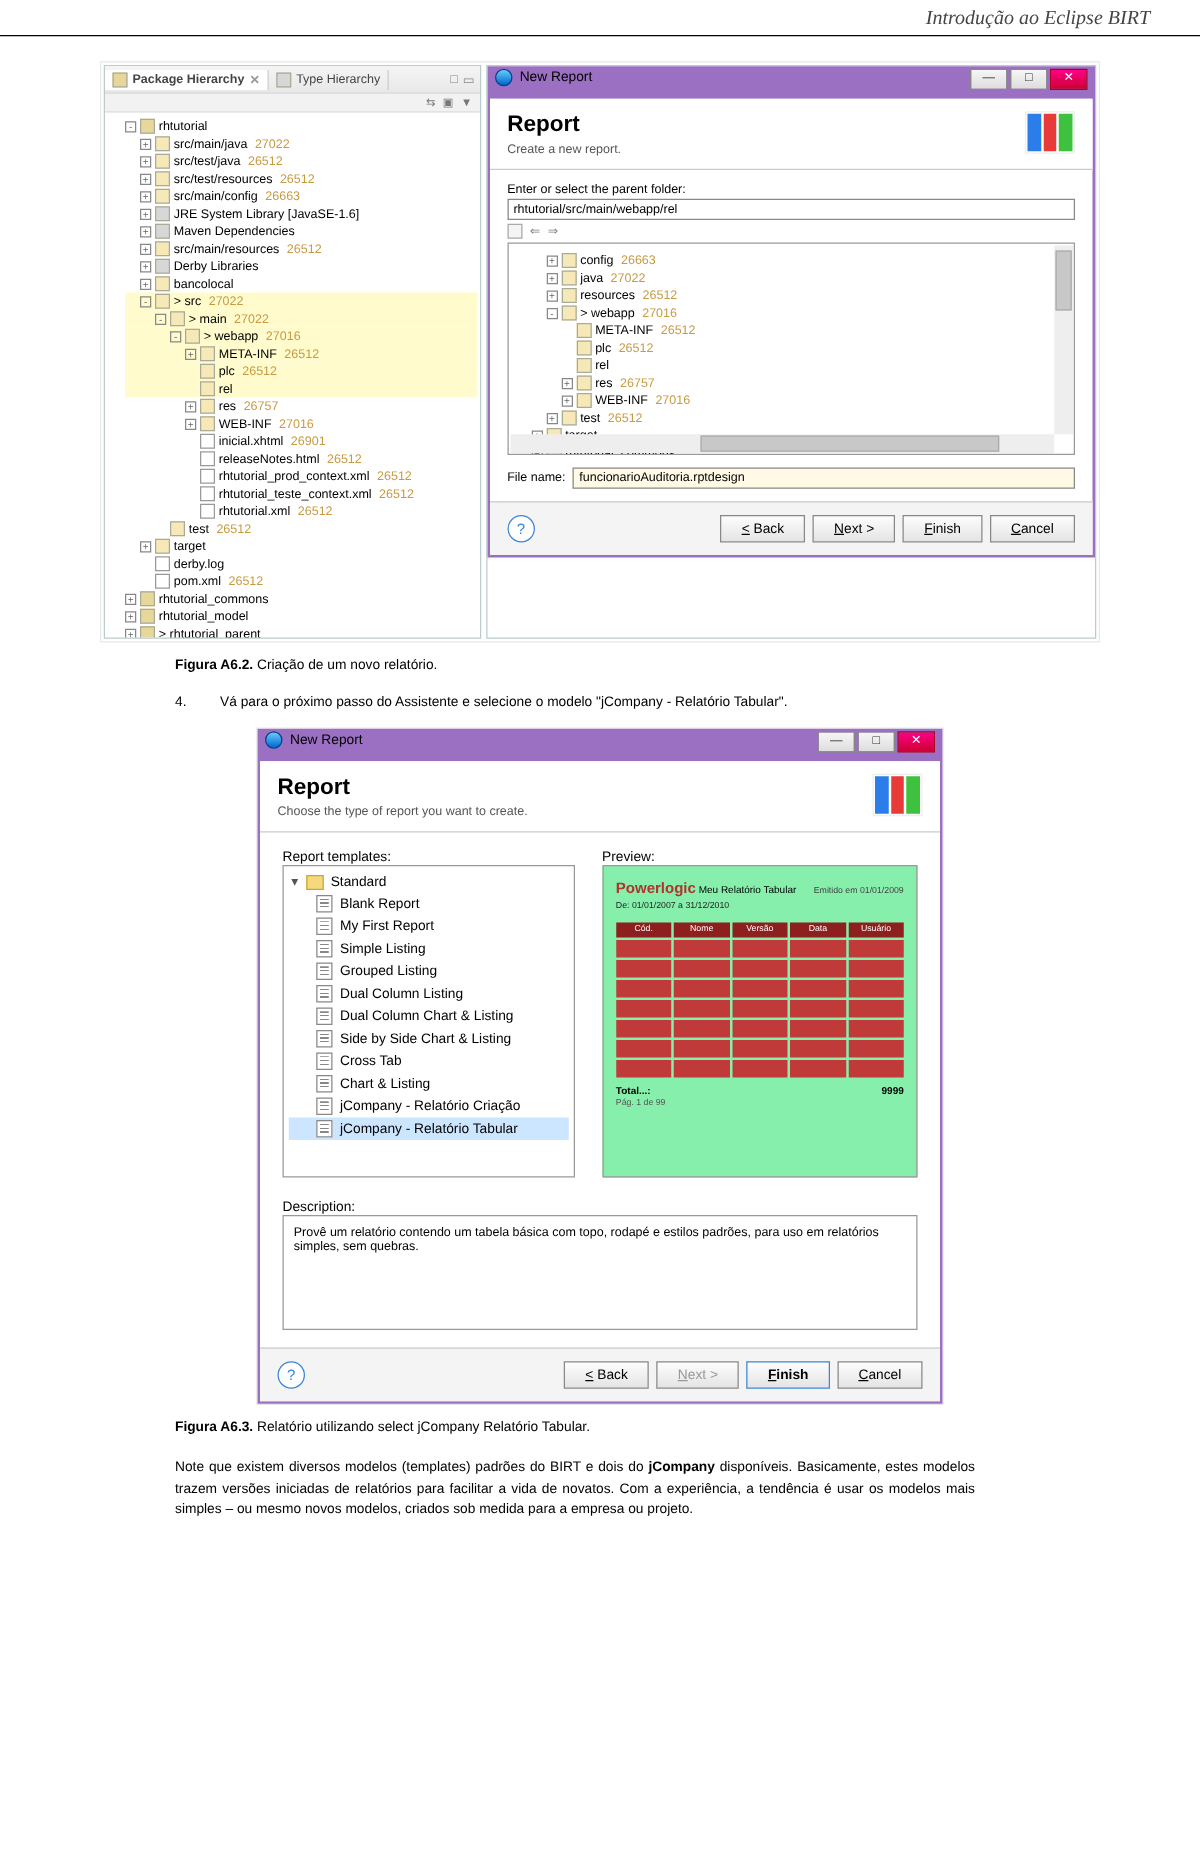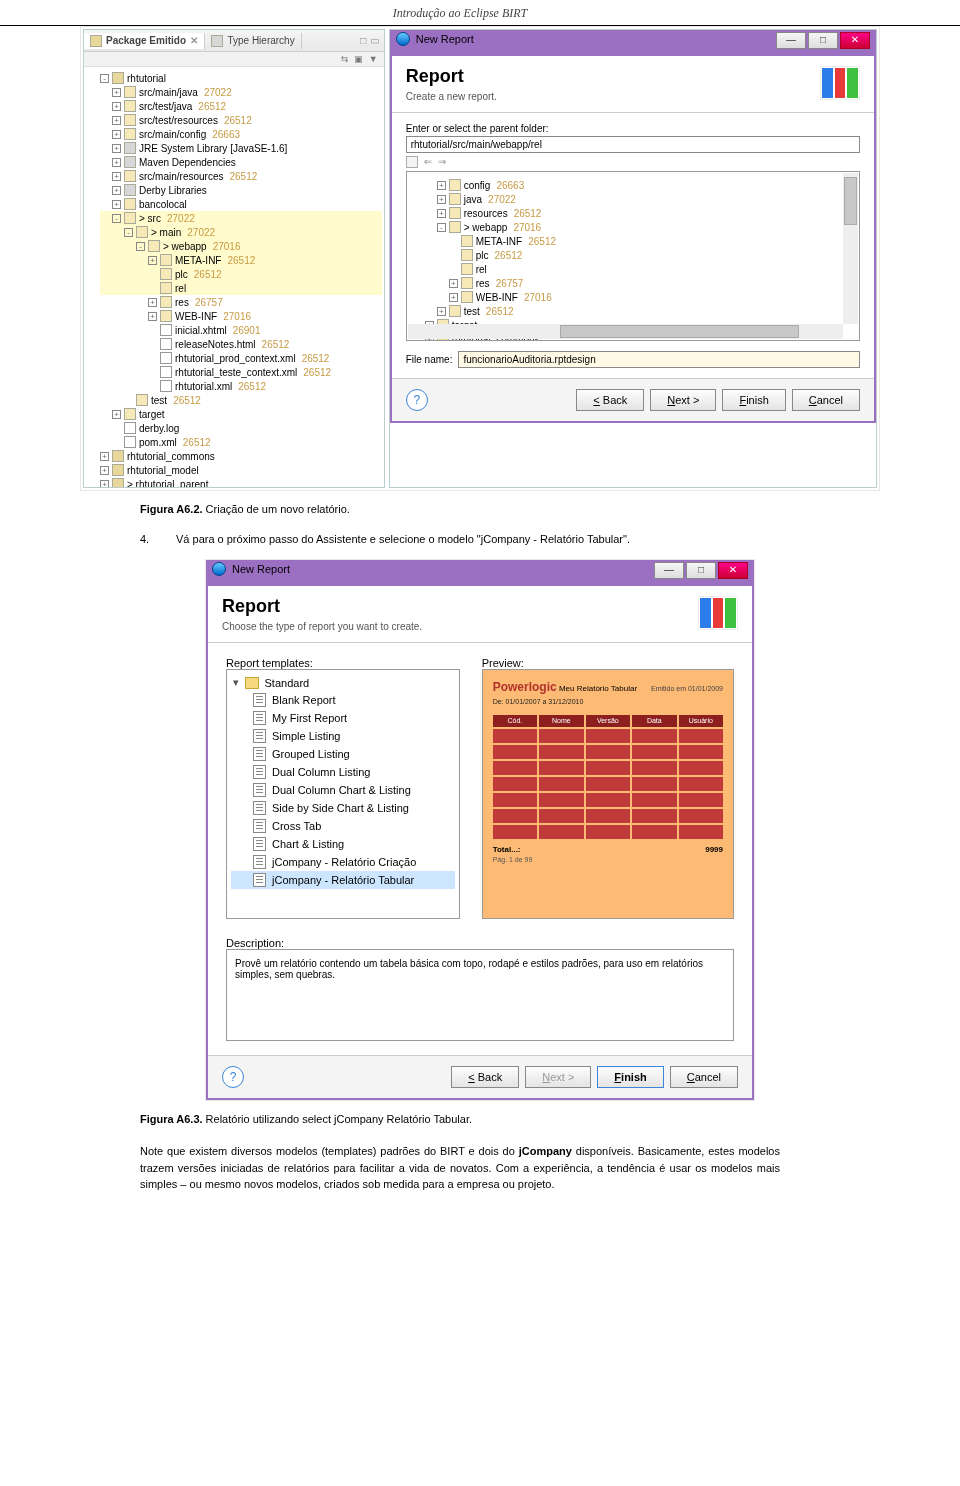--- a/index.html
+++ b/index.html
@@ -5,27 +5,28 @@
   * { box-sizing: border-box; }
   body {
     margin: 0;
     font-family: Verdana, Arial, sans-serif;
     font-size: 12px;
     color: #000;
     background: #fff;
     width: 960px;
   }
   .page-header {
-    text-align: center;
+    text-align: right;
     font-style: italic;
     font-family: Georgia, serif;
-    font-size: 12px;
+    font-size: 16px;
     color: #444;
     padding: 6px 40px 4px 0;
     border-bottom: 1px solid #000;
+    margin-bottom: 20px;
   }
   .content { padding: 0 80px 40px 80px; }
   .embedded-screenshot {
     margin: 0 auto 12px auto;
     max-width: 800px;
     border: 1px solid #e8e8e8;
   }
 
   
   .ss1 { display: flex; gap: 4px; padding: 2px; }
@@ -99,21 +100,21 @@
   .cols { display:flex; gap:22px; }
   .col-left { flex: 0 0 46%; }
   .templates-box { border:1px solid #999; height:250px; padding:4px; overflow:auto; }
   .templates-box .row { display:flex; align-items:center; gap:6px; padding:2px 2px; }
   .templates-box .row.sel { background:#cde6ff; }
   .tpl-fldr { width:14px; height:12px; background:#f6d97e; border:1px solid #c6a83a; }
   .tpl-file { width:13px; height:14px; background:#fff; border:1px solid #888; position:relative; }
   .tpl-file::after { content:""; position:absolute; left:2px; right:2px; top:2px; bottom:2px; background:repeating-linear-gradient(#888,#888 1px,#fff 1px,#fff 3px); }
 
   .col-right { flex:1; }
-  .preview-box { border:1px solid #999; height:250px; padding:10px; font-size:8px; background:#fdba74; }
+  .preview-box { border:1px solid #999; height:250px; padding:10px; font-size:8px; background:#86efac; }
   .pv-title { display:flex; justify-content:space-between; align-items:baseline; }
   .pv-logo { color:#b2322c; font-weight:bold; font-size:12px; }
   .pv-sub { font-size:7px; color:#444; }
   .pv-meta { font-size:7px; margin:4px 0 10px 0; color:#222; }
   .pv-grid-head { display:flex; gap:2px; margin-bottom:2px; }
   .pv-grid-row { display:flex; gap:2px; margin-bottom:2px; }
   .pv-cell { flex:1; height:14px; background:#c03a3a; }
   .pv-hcell { flex:1; height:12px; background:#8e1f1f; color:#fff; font-size:7px; text-align:center; line-height:12px; overflow:hidden; }
   .pv-total { display:flex; justify-content:space-between; font-weight:bold; font-size:8px; margin-top:6px; }
   .pv-pg { font-size:7px; color:#555; margin-top:2px; }
@@ -136,21 +137,21 @@
 <div class="page-header">Introdução ao Eclipse BIRT</div>
 
 <div class="content">
 
   <div class="embedded-screenshot ss1">
 
     <div class="panel1-left">
       <div class="tabbar">
         <div class="tab active">
           <span class="mini-icon pkg"></span>
-          <span>Package Emitido</span>
+          <span>Package Hierarchy</span>
           <span style="color:#999;">✕</span>
         </div>
         <div class="tab">
           <span class="mini-icon jar"></span>
           <span>Type Hierarchy</span>
         </div>
         <div class="toolicons">
           <span>□</span>
           <span>▭</span>
         </div>

